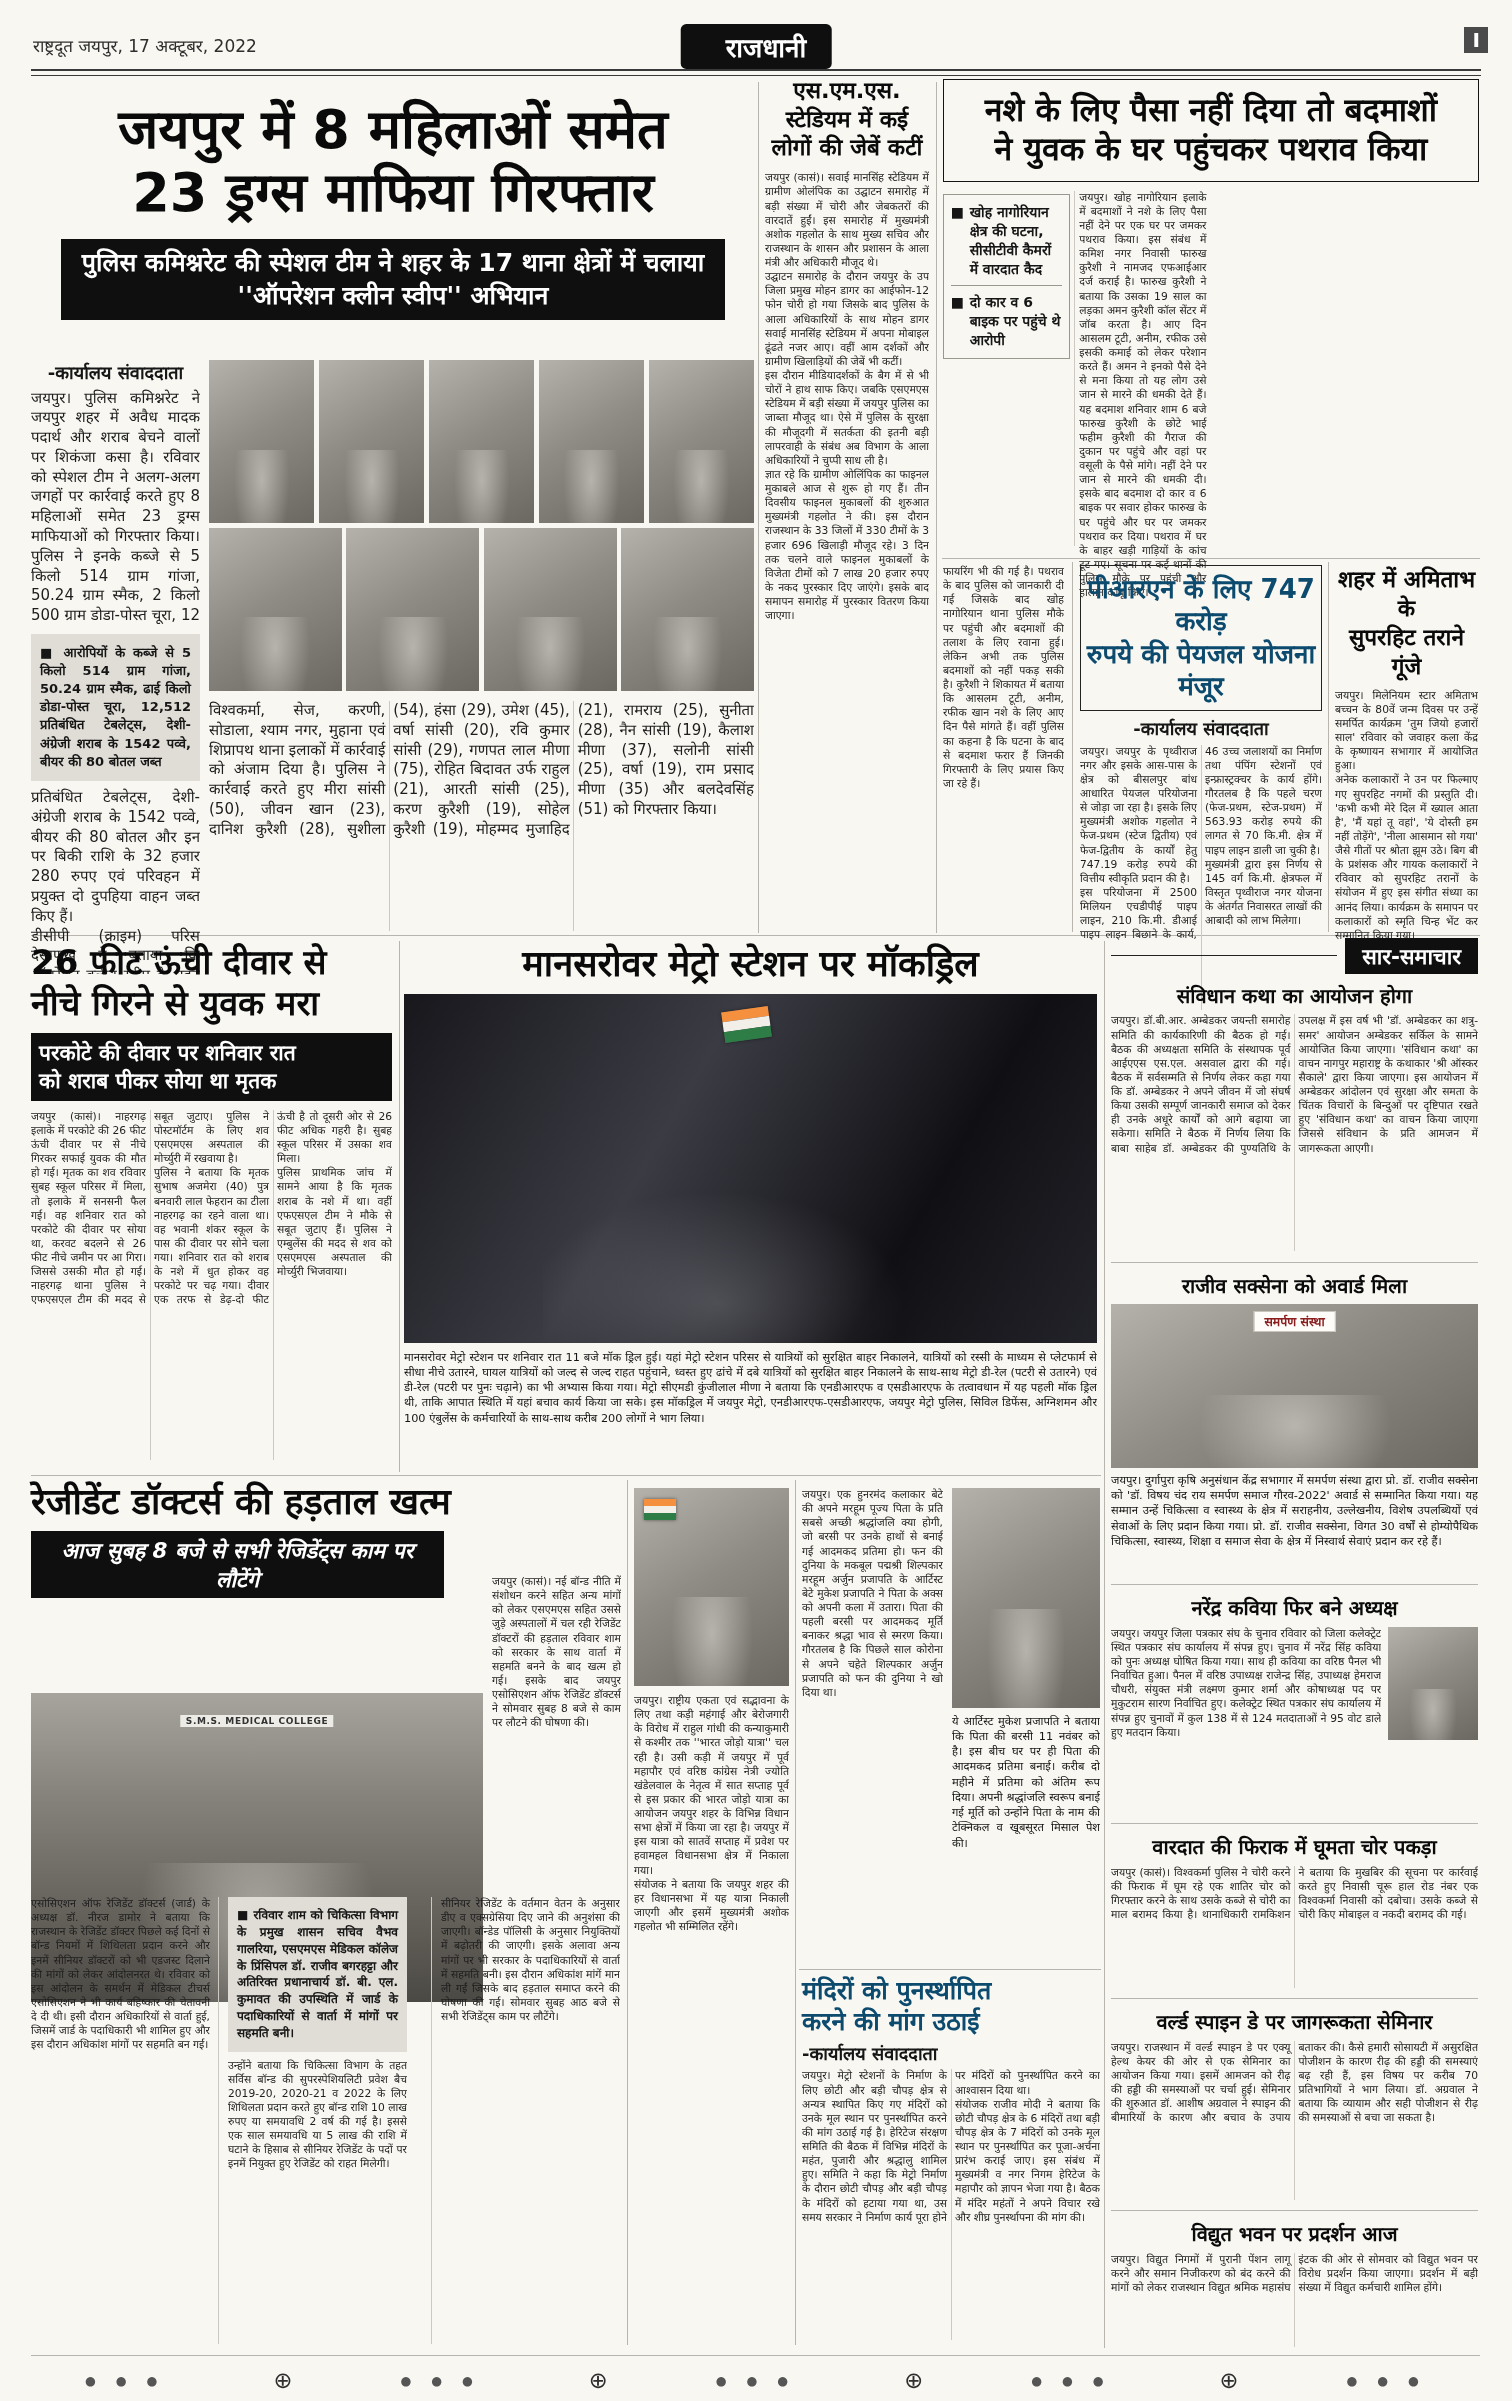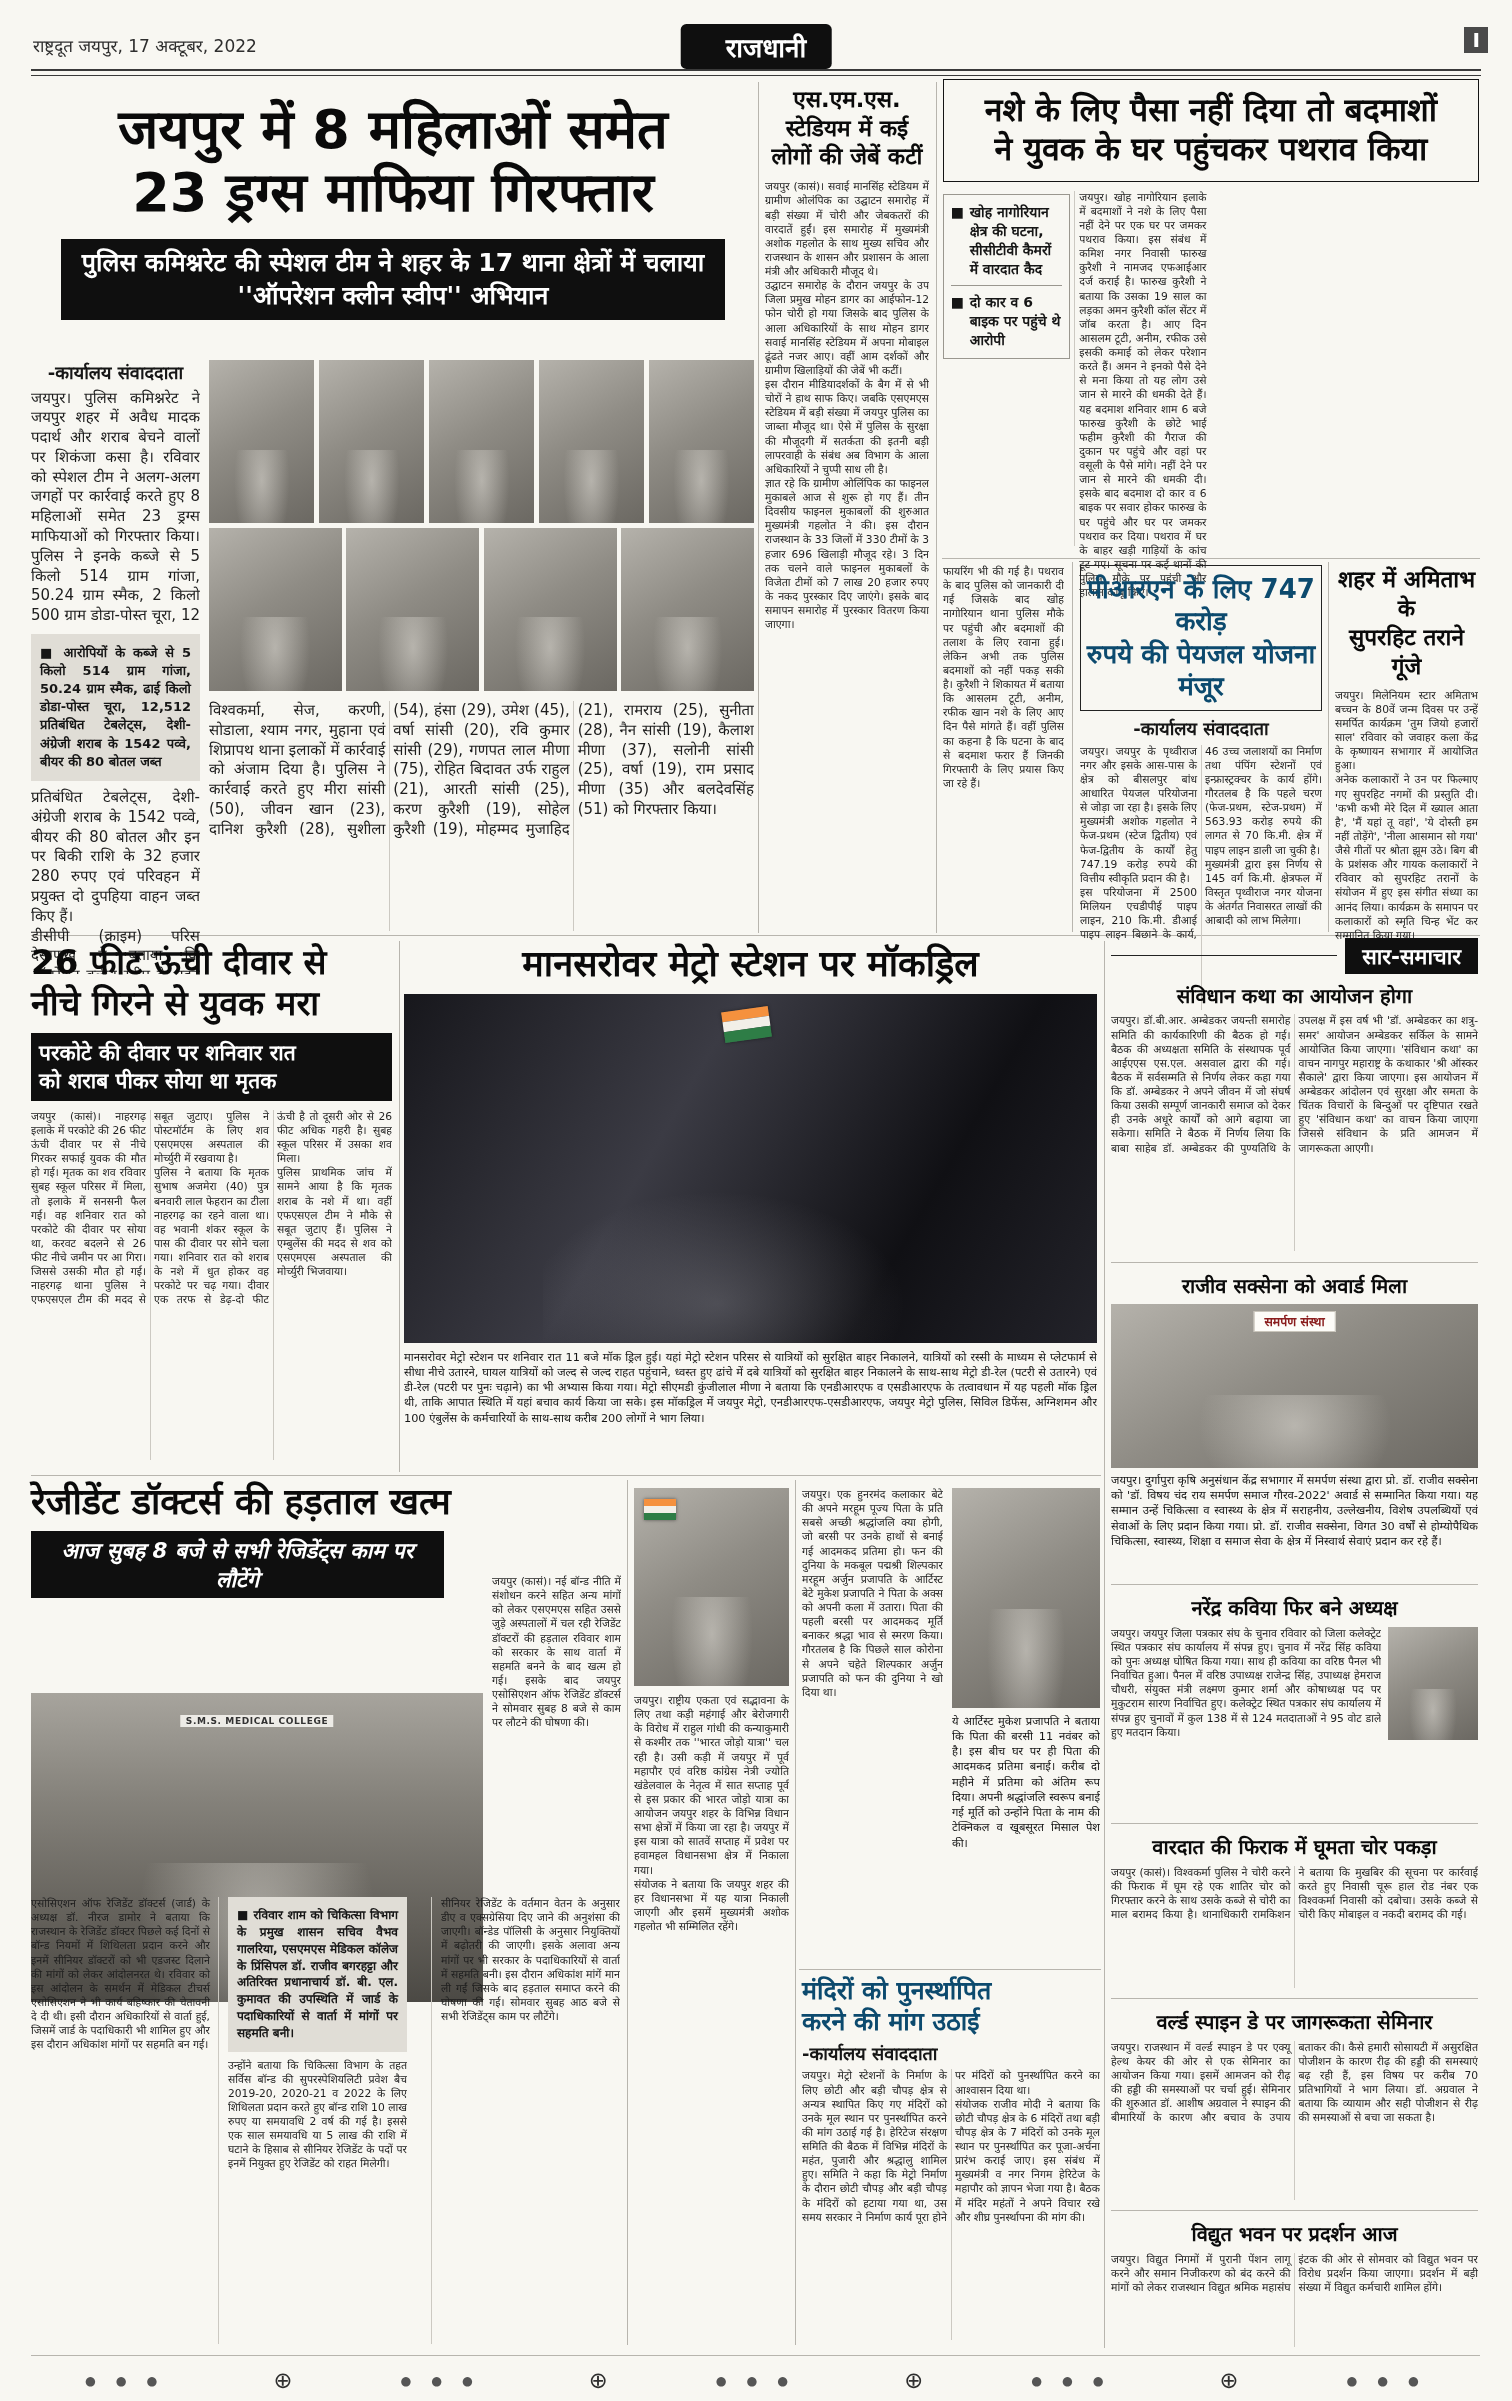--- a/index.html
+++ b/index.html
@@ -97,21 +97,21 @@
         <div class="photo"></div>
         <div class="photo"></div>
         <div class="photo"></div>
         <div class="photo"></div>
       </div>
     </div>
 
     <div class="abs cols3 jbody" style="left:178px;top:622px;width:545px;height:230px;">विश्वकर्मा, सेज, करणी, सोडाला, श्याम नगर, मुहाना एवं शिप्रापथ थाना इलाकों में कार्रवाई को अंजाम दिया है। पुलिस ने कार्रवाई करते हुए मीरा सांसी (50), जीवन खान (23), दानिश कुरैशी (28), सुशीला (54), हंसा (29), उमेश (45), वर्षा सांसी (20), रवि कुमार सांसी (29), गणपत लाल मीणा (75), रोहित बिदावत उर्फ राहुल (21), आरती सांसी (25), करण कुरैशी (19), सोहेल कुरैशी (19), मोहम्मद मुजाहिद (21), रामराय (25), सुनीता (28), नैन सांसी (19), कैलाश मीणा (37), सलोनी सांसी (25), वर्षा (19), राम प्रसाद मीणा (35) और बलदेवसिंह (51) को गिरफ्तार किया।</div>
   </div>
 
-  <div class="abs" style="left:765px;top:79px;width:164px;height:853px;">
+  <div class="abs" style="left:765px;top:70px;width:164px;height:853px;">
     <h2 class="h-md" style="white-space:pre-line;margin-top:5.6px;">एस.एम.एस.
 स्टेडियम में कई
 लोगों की जेबें कटीं</h2>
     <div class="jbody small" style="margin-top:9px;height:734px;">जयपुर (कासं)। सवाई मानसिंह स्टेडियम में ग्रामीण ओलंपिक का उद्घाटन समारोह में बड़ी संख्या में चोरी और जेबकतरों की वारदातें हुईं। इस समारोह में मुख्यमंत्री अशोक गहलोत के साथ मुख्य सचिव और राजस्थान के शासन और प्रशासन के आला मंत्री और अधिकारी मौजूद थे।
 उद्घाटन समारोह के दौरान जयपुर के उप जिला प्रमुख मोहन डागर का आईफोन-12 फोन चोरी हो गया जिसके बाद पुलिस के आला अधिकारियों के साथ मोहन डागर सवाई मानसिंह स्टेडियम में अपना मोबाइल ढूंढते नजर आए। वहीं आम दर्शकों और ग्रामीण खिलाड़ियों की जेबें भी कटीं।
 इस दौरान मीडियादर्शकों के बैग में से भी चोरों ने हाथ साफ किए। जबकि एसएमएस स्टेडियम में बड़ी संख्या में जयपुर पुलिस का जाब्ता मौजूद था। ऐसे में पुलिस के सुरक्षा की मौजूदगी में सतर्कता की इतनी बड़ी लापरवाही के संबंध अब विभाग के आला अधिकारियों ने चुप्पी साध ली है।
 ज्ञात रहे कि ग्रामीण ओलिंपिक का फाइनल मुकाबले आज से शुरू हो गए हैं। तीन दिवसीय फाइनल मुकाबलों की शुरुआत मुख्यमंत्री गहलोत ने की। इस दौरान राजस्थान के 33 जिलों में 330 टीमों के 3 हजार 696 खिलाड़ी मौजूद रहे। 3 दिन तक चलने वाले फाइनल मुकाबलों के विजेता टीमों को 7 लाख 20 हजार रुपए के नकद पुरस्कार दिए जाएंगे। इसके बाद समापन समारोह में पुरस्कार वितरण किया जाएगा।</div>
   </div>
 
   <div class="abs" style="left:943px;top:79px;width:536px;">

